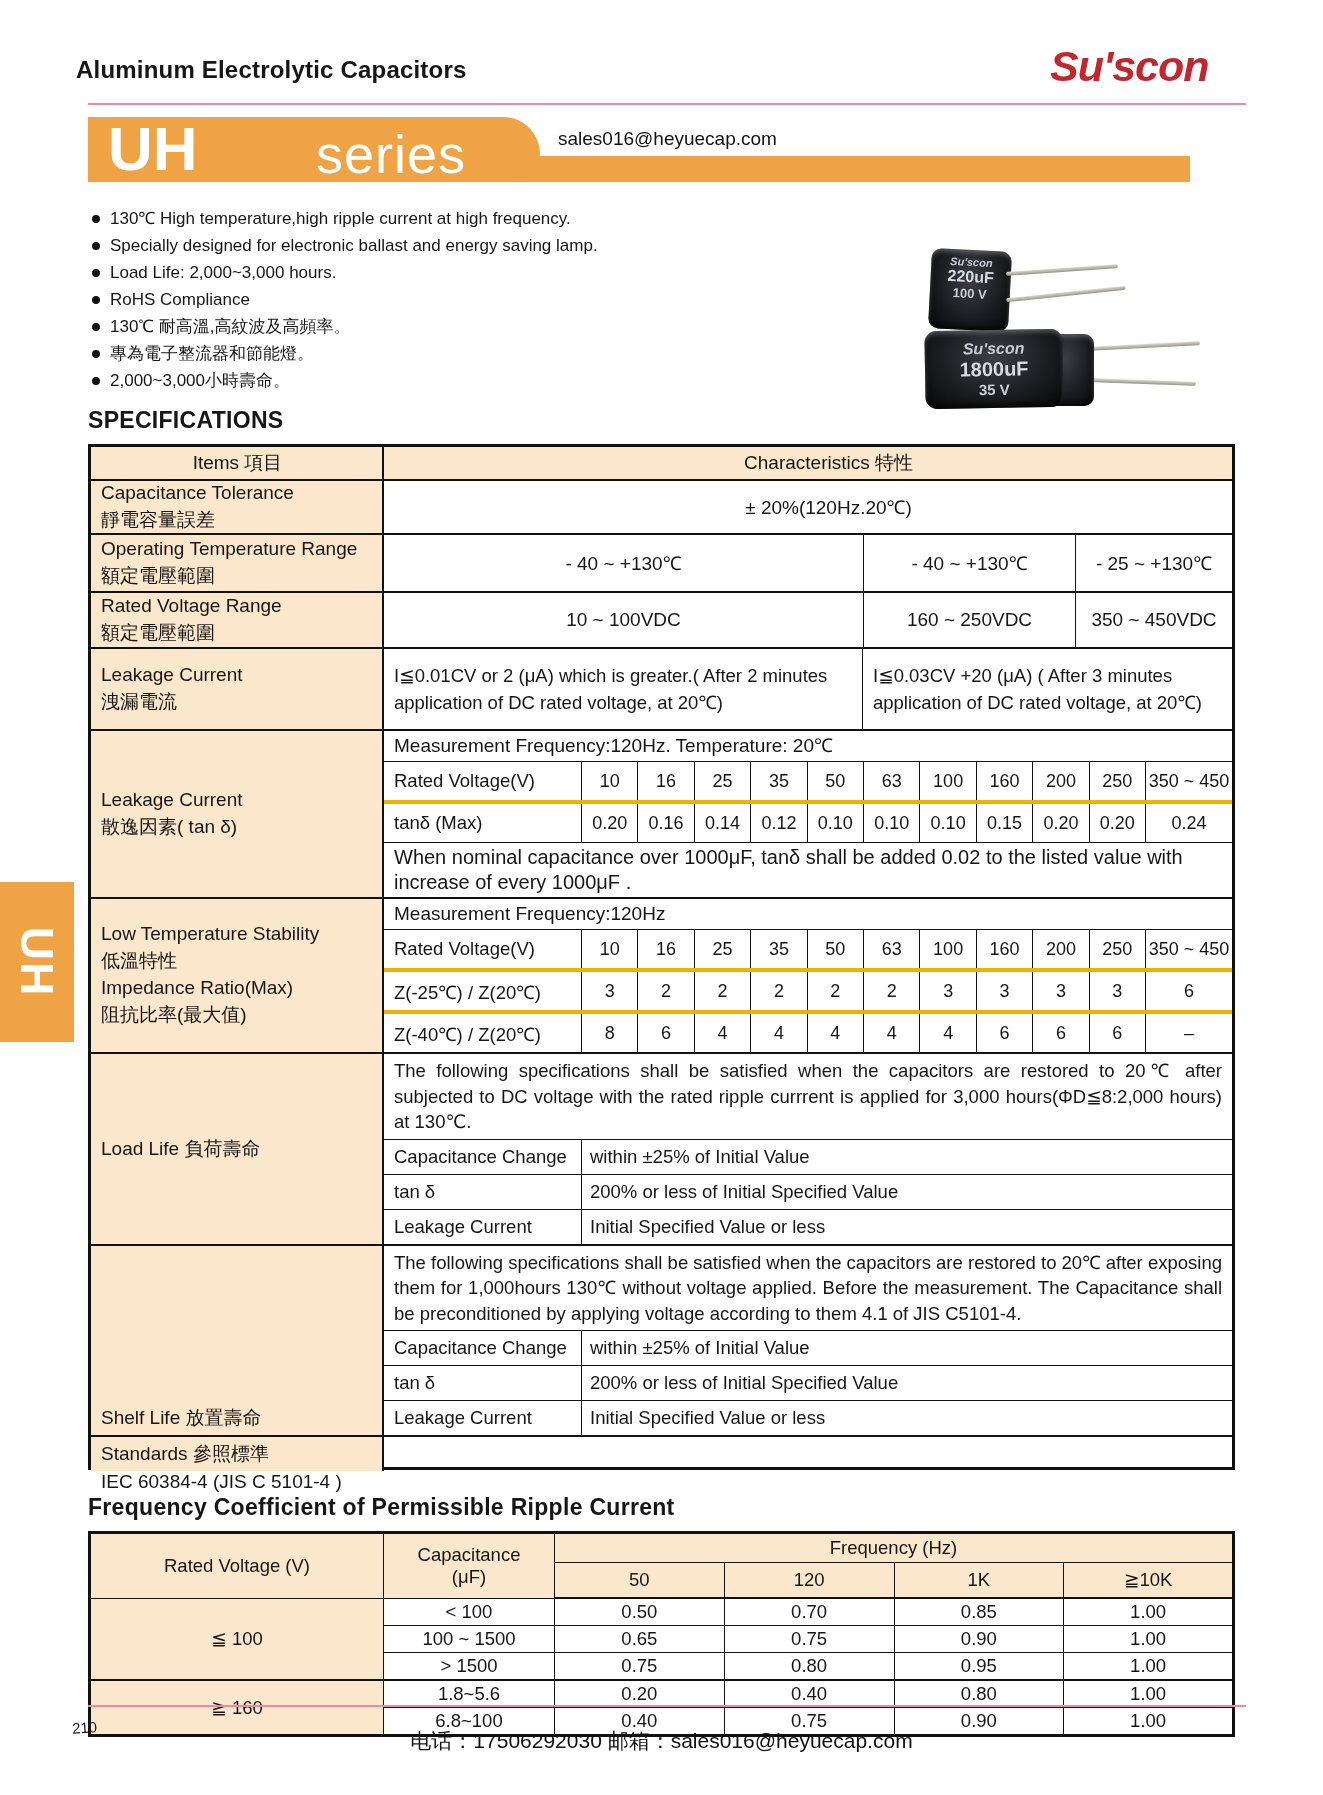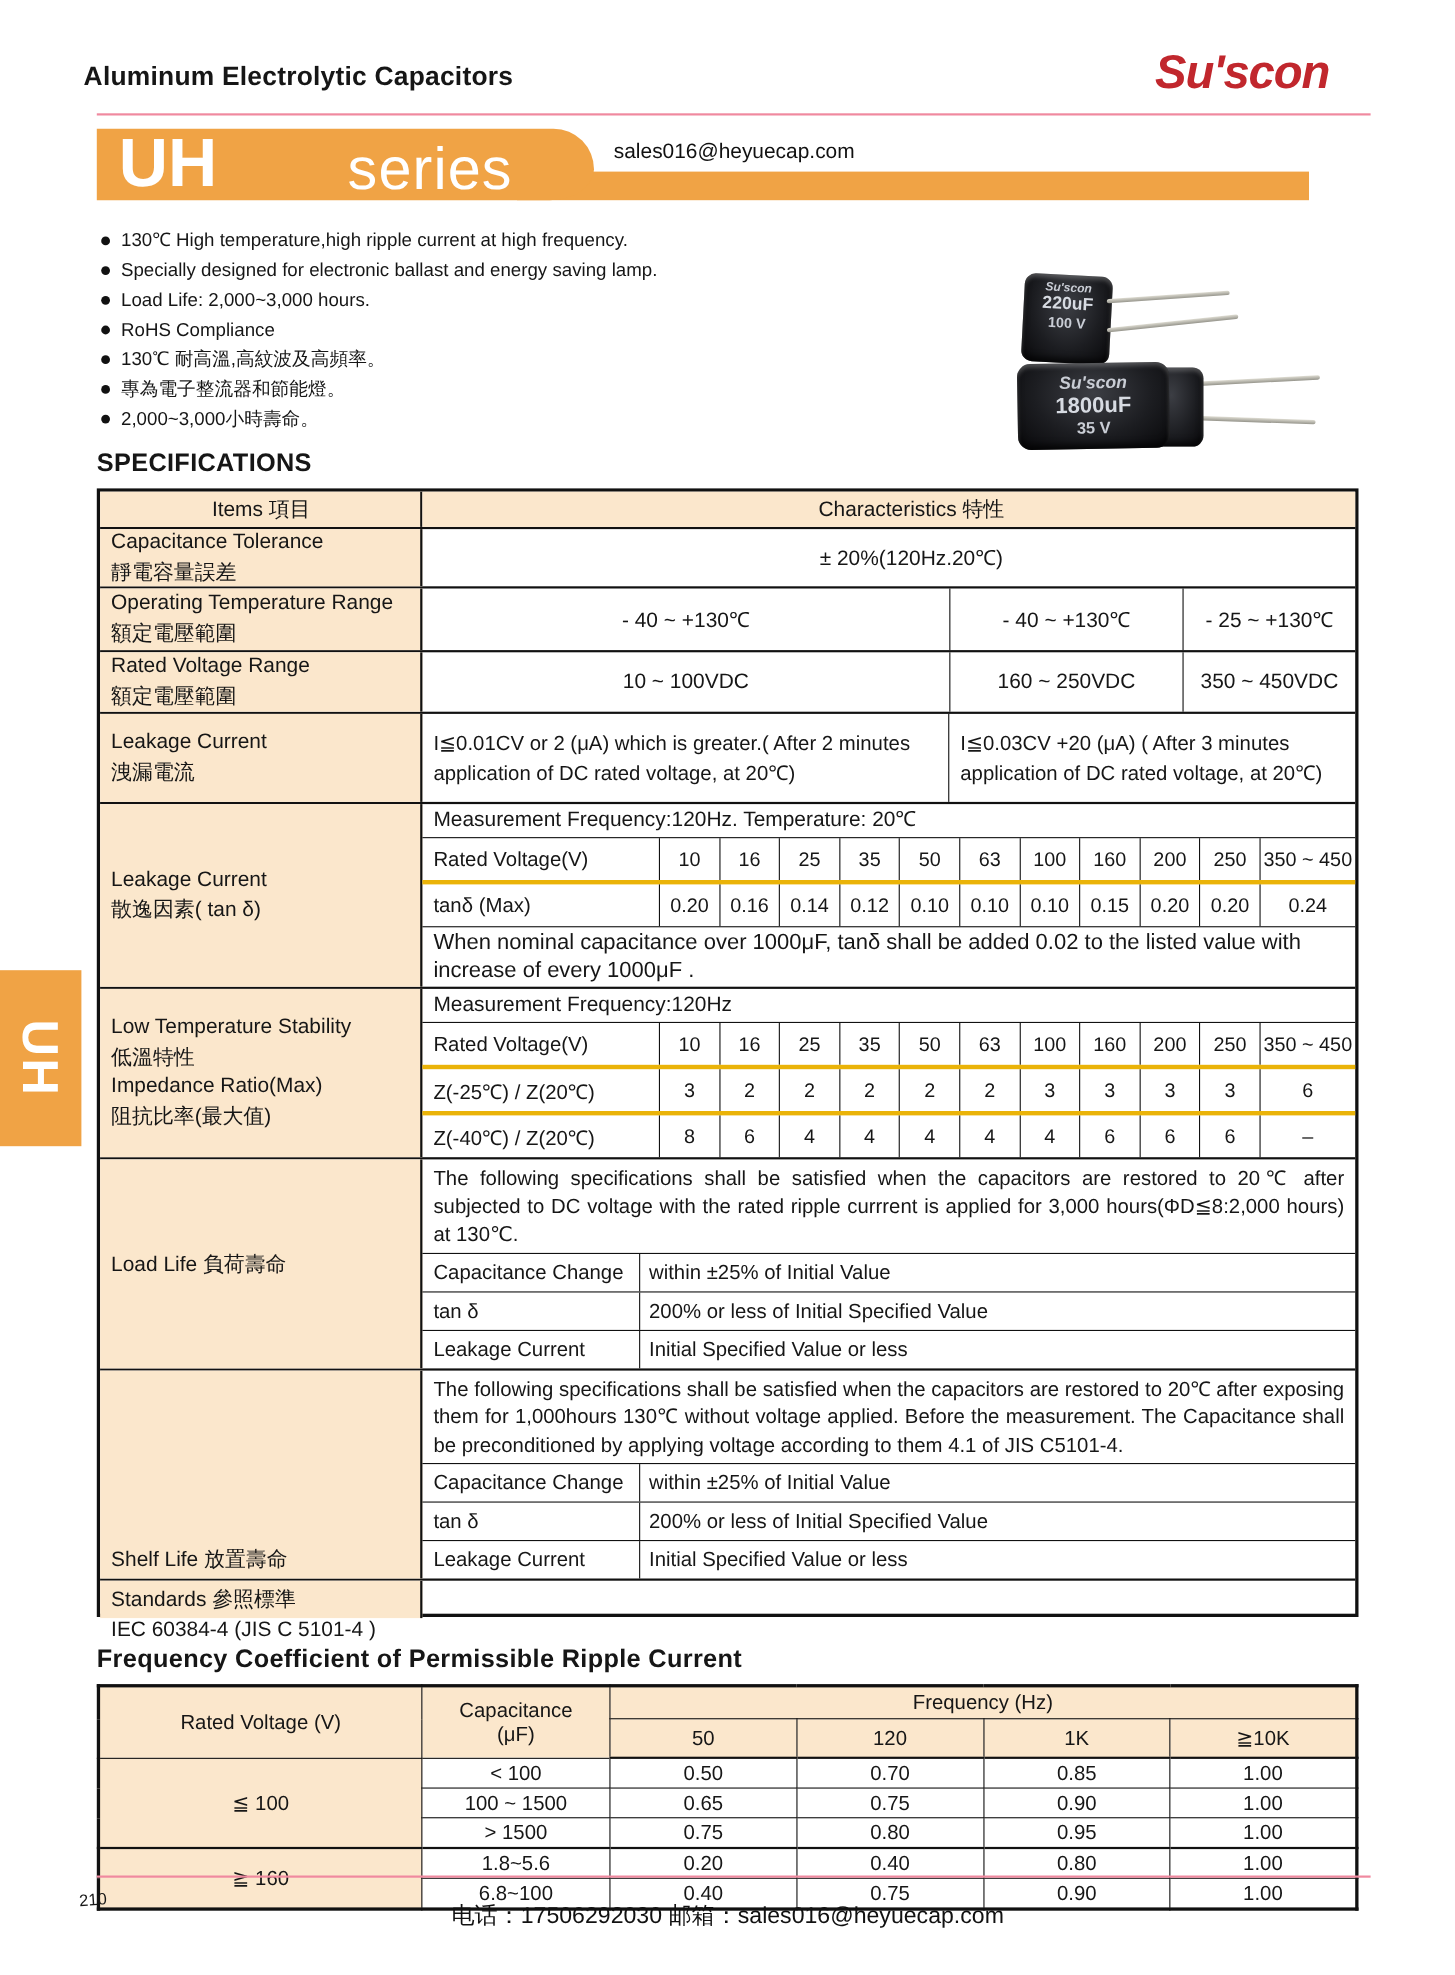--- a/index.html
+++ b/index.html
@@ -52,21 +52,21 @@
   .hcenter{justify-content:center;}
   .c-cell{display:flex;align-items:center;justify-content:center;font-size:19px;}
   .c-cell + .c-cell{border-left:1px solid #111;}
   .w1{flex:none;width:479px;}
   .w2{flex:none;width:211px;}
   .w3{flex:1;}
   .txt-cell{display:flex;flex-direction:column;justify-content:center;padding:4px 10px;font-size:18.5px;line-height:27px;}
   .meas{height:30px;line-height:30px;padding-left:10px;border-bottom:1px solid #111;font-size:19px;flex:none;}
   .mrow{display:flex;height:38px;flex:none;}
   .mrow + .mrow{border-top:4px solid #eab308;}
-  .mlabel{flex:none;width:216px;display:flex;align-items:center;padding-left:10px;border-right:1px solid #111;font-size:18.5px;box-sizing:border-box;}
+  .mlabel{flex:none;width:198px;display:flex;align-items:center;padding-left:10px;border-right:1px solid #111;font-size:18.5px;box-sizing:border-box;}
   .mv{flex:1;display:flex;align-items:center;justify-content:center;border-right:1px solid #111;font-size:18px;}
   .mv:last-child{border-right:none;}
   .mv.wide{flex:none;width:86px;}
   .note{flex:1;display:flex;flex-direction:column;justify-content:center;border-top:1px solid #111;padding:2px 10px;font-size:20px;line-height:25px;}
   .intro{flex:none;padding:4px 10px;font-size:18.5px;line-height:25.5px;text-align:justify;display:flex;flex-direction:column;justify-content:center;}
   .lrow{display:flex;height:34px;border-top:1px solid #111;flex:none;}
   .llabel{flex:none;width:198px;display:flex;align-items:center;padding-left:10px;border-right:1px solid #111;font-size:18.5px;box-sizing:border-box;}
   .lval{flex:1;display:flex;align-items:center;padding-left:8px;font-size:18.5px;}
   .std-val{display:flex;align-items:center;padding-left:10px;font-size:19px;}
   .h-head{height:32px;}

